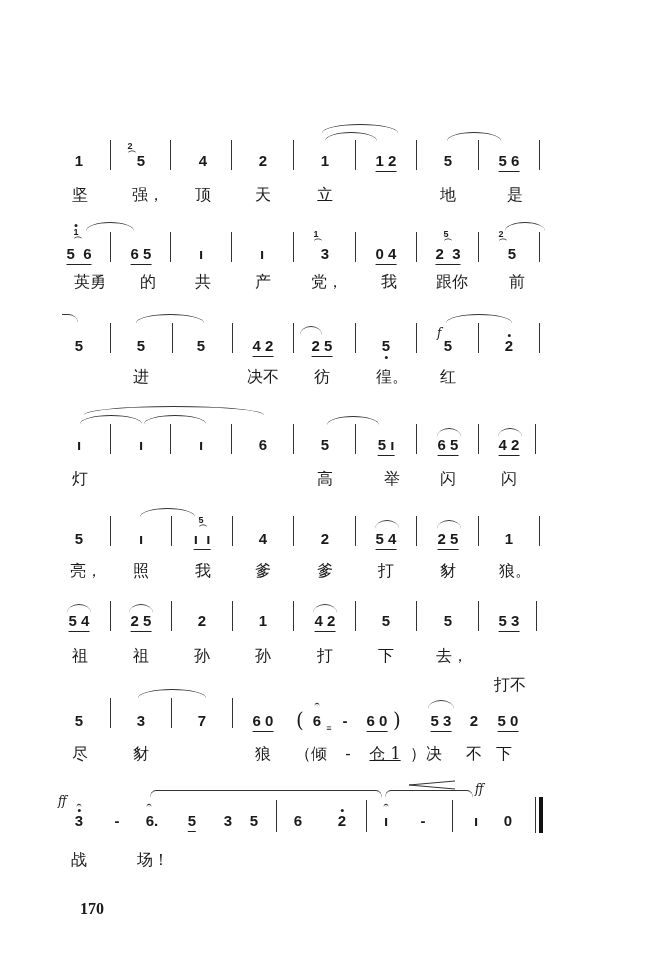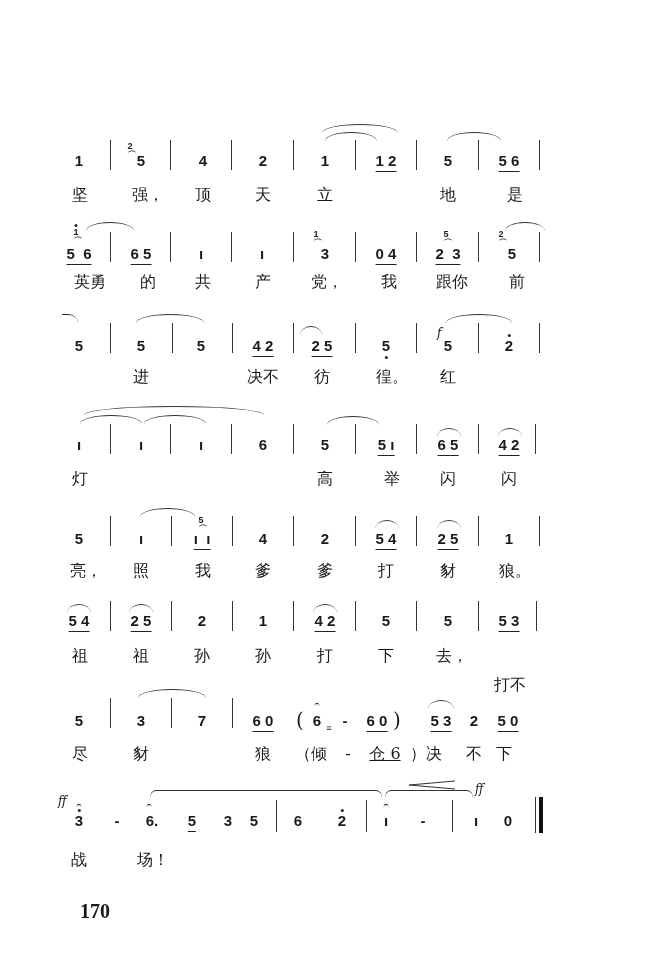--- a/index.html
+++ b/index.html
@@ -11,21 +11,21 @@
   .note .ul { border-bottom: 1.3px solid #222; padding-bottom: 1px; }
   .dot-hi::before { content: ""; position: absolute; left: 50%; top: -3px; width: 3px; height: 3px; margin-left: -1.5px; background: #222; border-radius: 50%; }
   .dot-lo::after { content: ""; position: absolute; left: 50%; bottom: -4px; width: 3px; height: 3px; margin-left: -1.5px; background: #222; border-radius: 50%; }
   .grace { position: absolute; font-size: 9px; font-weight: bold; line-height: 9px; transform: translateX(-50%); font-family: "Liberation Sans", sans-serif; }
   .bar { position: absolute; width: 1.2px; background: #333; }
   .bar.final { width: 4px; background: #111; }
   .lyric { position: absolute; font-family: "DejaVu Serif", "Liberation Serif", serif; font-size: 16px; line-height: 18px; white-space: nowrap; transform: translateX(-50%); }
   .slur { position: absolute; border-top: 1.2px solid #333; border-radius: 50% 50% 0 0 / 100% 100% 0 0; height: 8px; }
   .dyn { position: absolute; font-family: "DejaVu Serif", "Liberation Serif", serif; font-style: italic; font-size: 12px; line-height: 12px; }
   .fermata { position: absolute; font-size: 9px; line-height: 9px; transform: translateX(-50%); }
-  .pagenum { position: absolute; left: 80px; top: 900px; font-family: "Liberation Serif", "DejaVu Serif", serif; font-weight: bold; font-size: 20px; }
+  .pagenum { position: absolute; left: 80px; top: 900px; font-family: "Liberation Serif", "DejaVu Serif", serif; font-weight: bold; font-size: 16px; }
   .paren { position: absolute; font-family: "DejaVu Serif", serif; font-size: 20px; line-height: 20px; }
 </style>
 </head>
 <body>
 
 <div class="page">
 
   <div class="sys" style="top:0">
     <div class="slur" style="left:322px; top:124px; width:76px;"></div>
     <div class="slur" style="left:325px; top:132px; width:52px;"></div>
@@ -241,21 +241,21 @@
     <div class="paren" style="left:393px; top:710px;">)</div>
     <div class="note" style="left:441px; top:712px;"><span class="dig ul">5&nbsp;3</span></div>
     <div class="note" style="left:474px; top:712px;"><span class="dig">2</span></div>
     <div class="note" style="left:508px; top:712px;"><span class="dig ul">5&nbsp;0</span></div>
 
     <div class="lyric" style="left:80px; top:745px;">尽</div>
     <div class="lyric" style="left:141px; top:745px;">豺</div>
     <div class="lyric" style="left:263px; top:745px;">狼</div>
     <div class="lyric" style="left:311px; top:745px;">（倾</div>
     <div class="lyric" style="left:348px; top:745px;">-</div>
-    <div class="lyric" style="left:385px; top:745px; text-decoration:underline;">仓 6</div>
+    <div class="lyric" style="left:385px; top:745px; text-decoration:underline;">仓 1</div>
     <div class="lyric" style="left:426px; top:745px;">）决</div>
     <div class="lyric" style="left:474px; top:745px;">不</div>
     <div class="lyric" style="left:504px; top:745px;">下</div>
   </div>
 
   <div class="sys" style="top:0">
     <div class="dyn" style="left:58px; top:795px;">ff</div>
     <div class="dyn" style="left:475px; top:783px;">ff</div>
     <div class="slur" style="left:150px; top:790px; width:232px; border-radius:6px 6px 0 0 / 8px 8px 0 0;"></div>
     <div class="slur" style="left:385px; top:790px; width:88px; border-radius:6px 6px 0 0 / 8px 8px 0 0;"></div>

